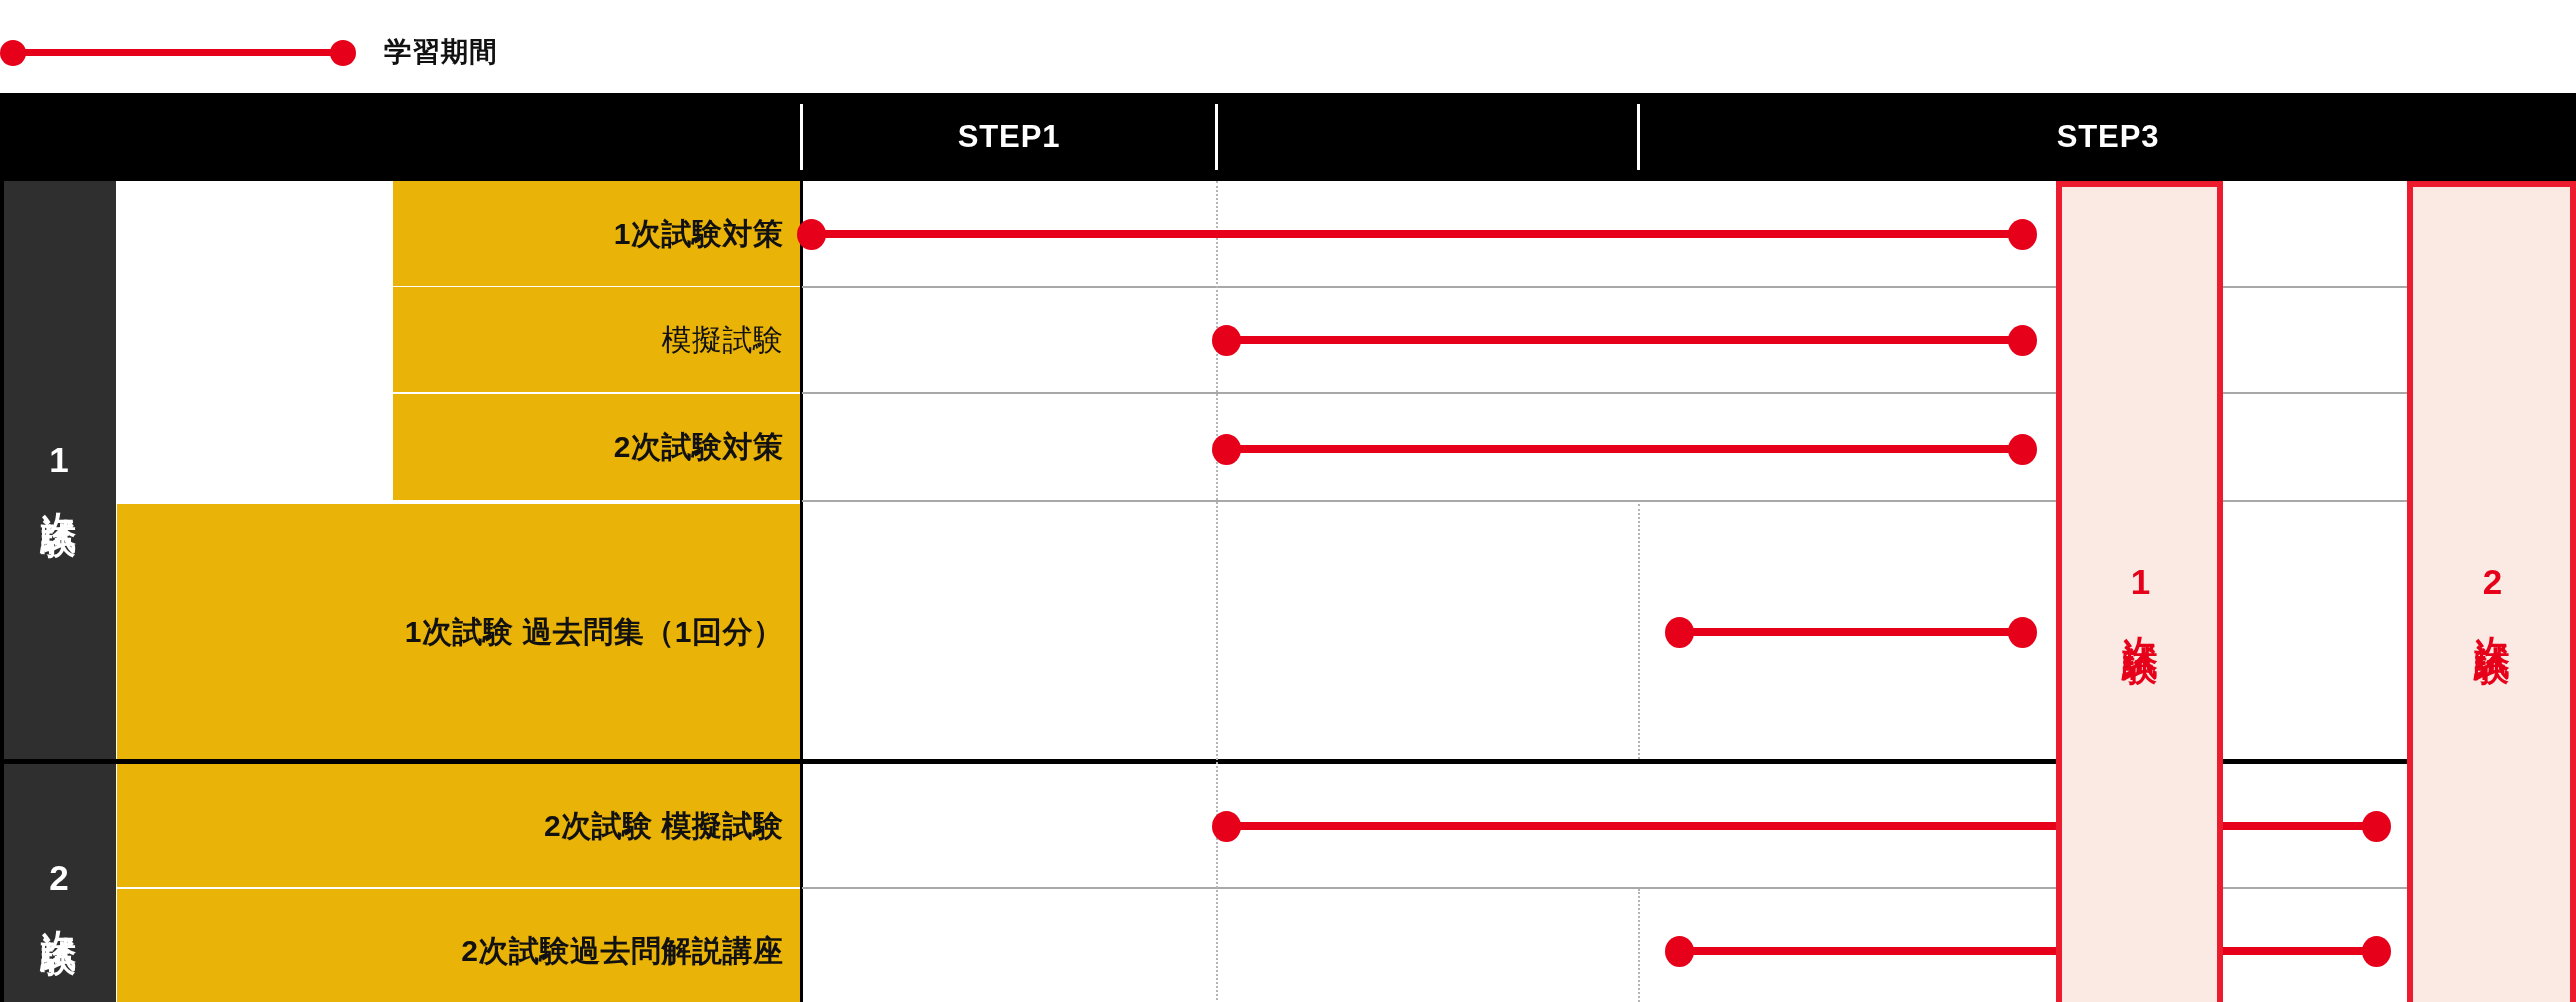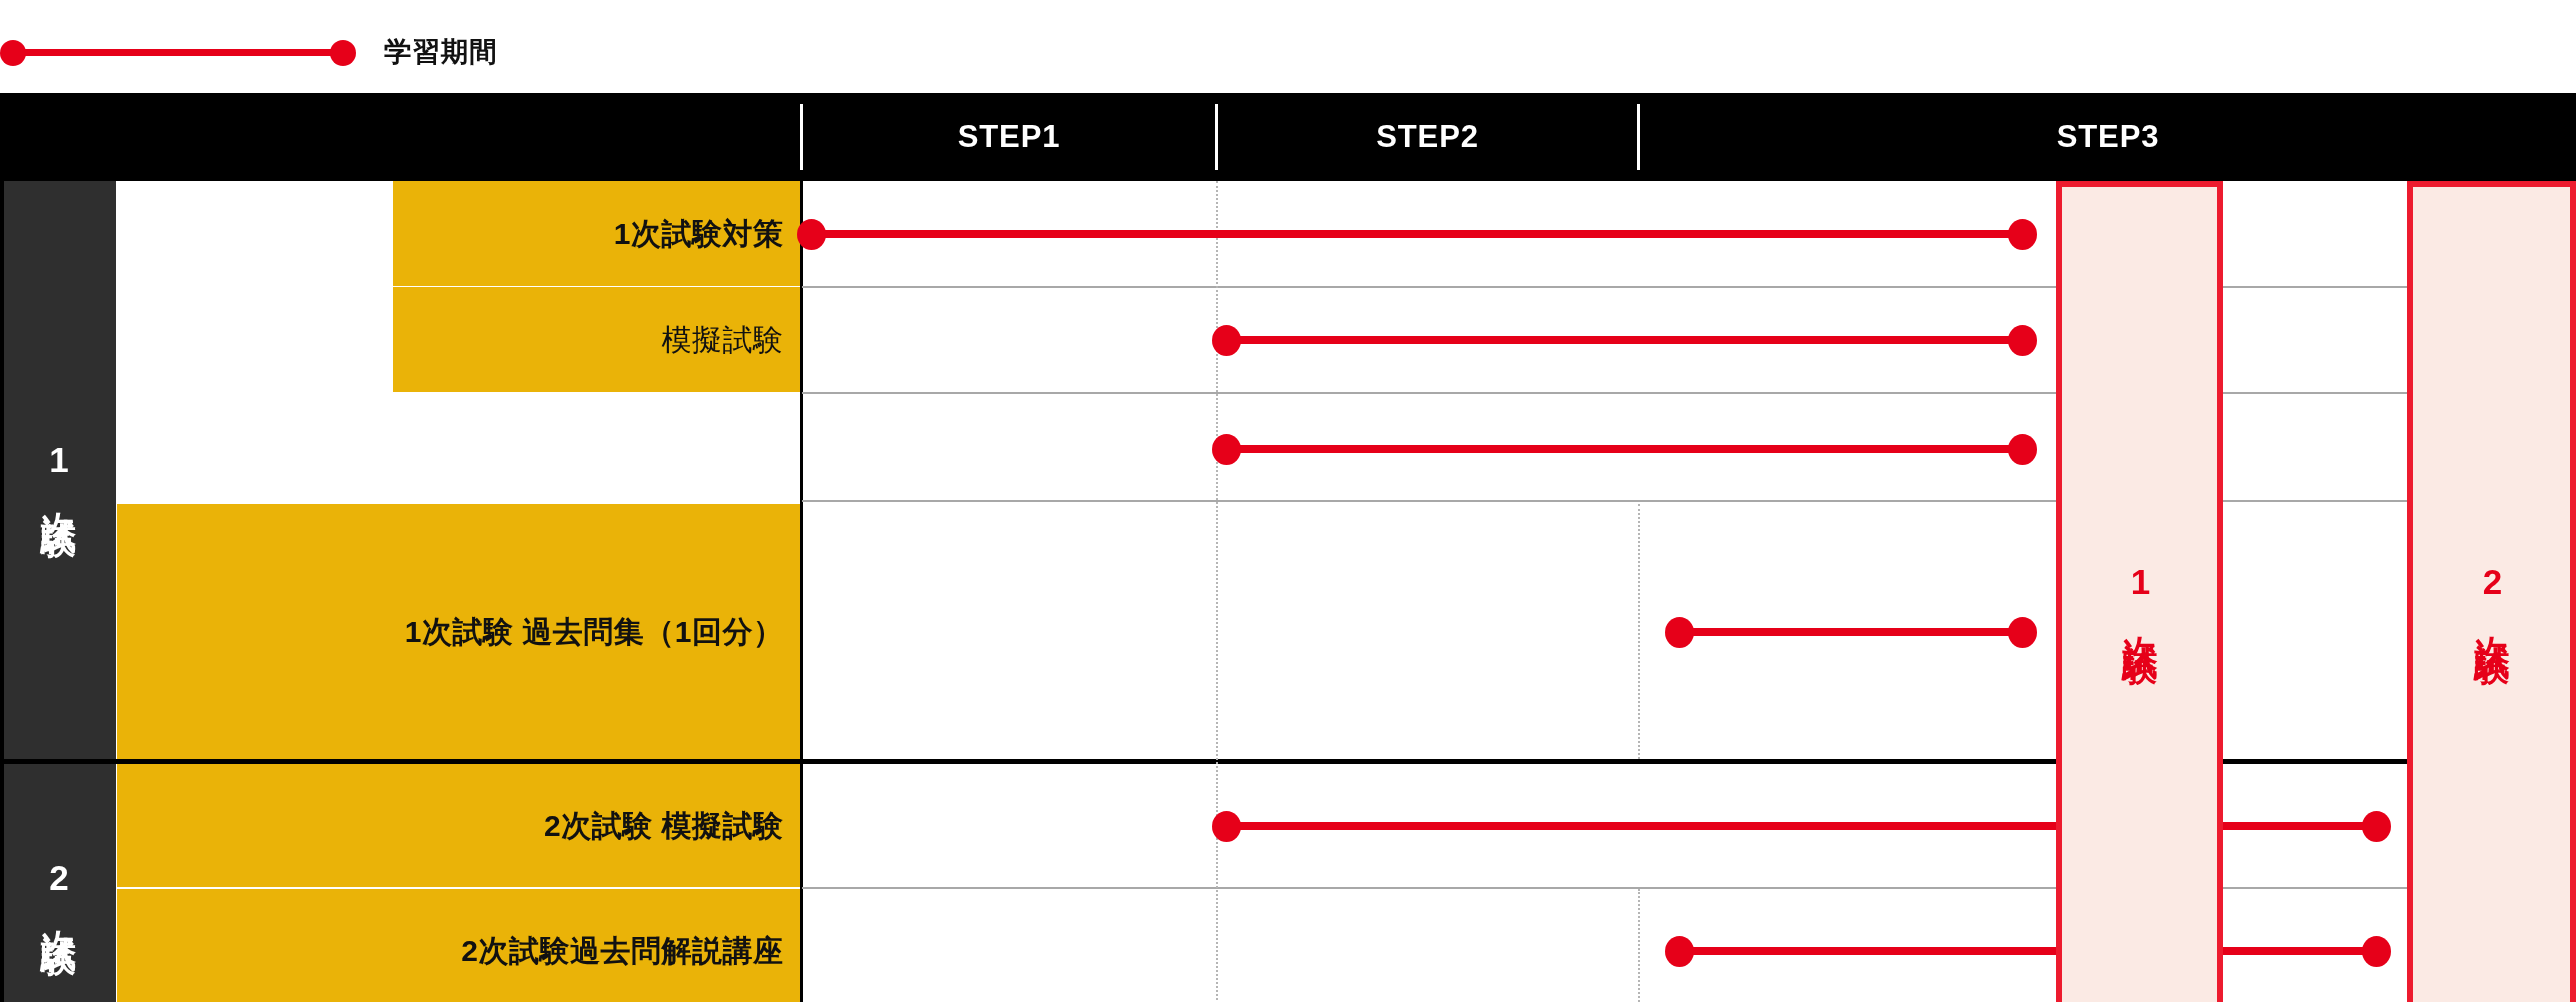--- a/index.html
+++ b/index.html
@@ -137,36 +137,36 @@
       <div class="legend-dot-r"></div>
     </div>
     <div class="legend-label">学習期間</div>
   </div>
 
   <div class="header-bar">
     <div class="step-div" style="left:800px;"></div>
     <div class="step-div" style="left:1215px;"></div>
     <div class="step-div" style="left:1637px;"></div>
     <div class="step-cell" style="left:803px; width:412px;">STEP1</div>
-    <div class="step-cell" style="left:1218px; width:419px;">STEP2</div>
     <div class="step-cell" style="left:1640px; width:936px;">STEP3</div>
   </div>
 
   <div class="body-area">
 
     <div class="sec-col" style="top:0px; height:578px;">
       <span>1次試験</span>
     </div>
     <div class="sec-col" style="top:583px; height:249px;">
       <span>2次試験</span>
     </div>
 
 
     <div class="row-label bold" style="left:393px; top:0px; width:407px; height:105px;">1次試験対策</div>
     <div class="row-label" style="left:393px; top:106px; width:407px; height:105px;">模擬試験</div>
+    <div class="row-label bold" style="left:393px; top:213px; width:407px; height:106px;">2次試験対策</div>
     <div class="row-label bold" style="left:117px; top:323px; width:683px; height:255px;">1次試験 過去問集（1回分）</div>
     <div class="row-label bold" style="left:117px; top:583px; width:683px; height:123px;">2次試験 模擬試験</div>
     <div class="row-label bold" style="left:117px; top:708px; width:683px; height:124px;padding-left:20px;">2次試験過去問解説講座</div>
 
     <div class="plot-border-left" style="top:0px; height:831px;"></div>
 
     <div class="hline" style="top:105px;"></div>
     <div class="hline" style="top:211px;"></div>
     <div class="hline" style="top:319px;"></div>
     <div class="hline thick" style="top:578px;"></div>

